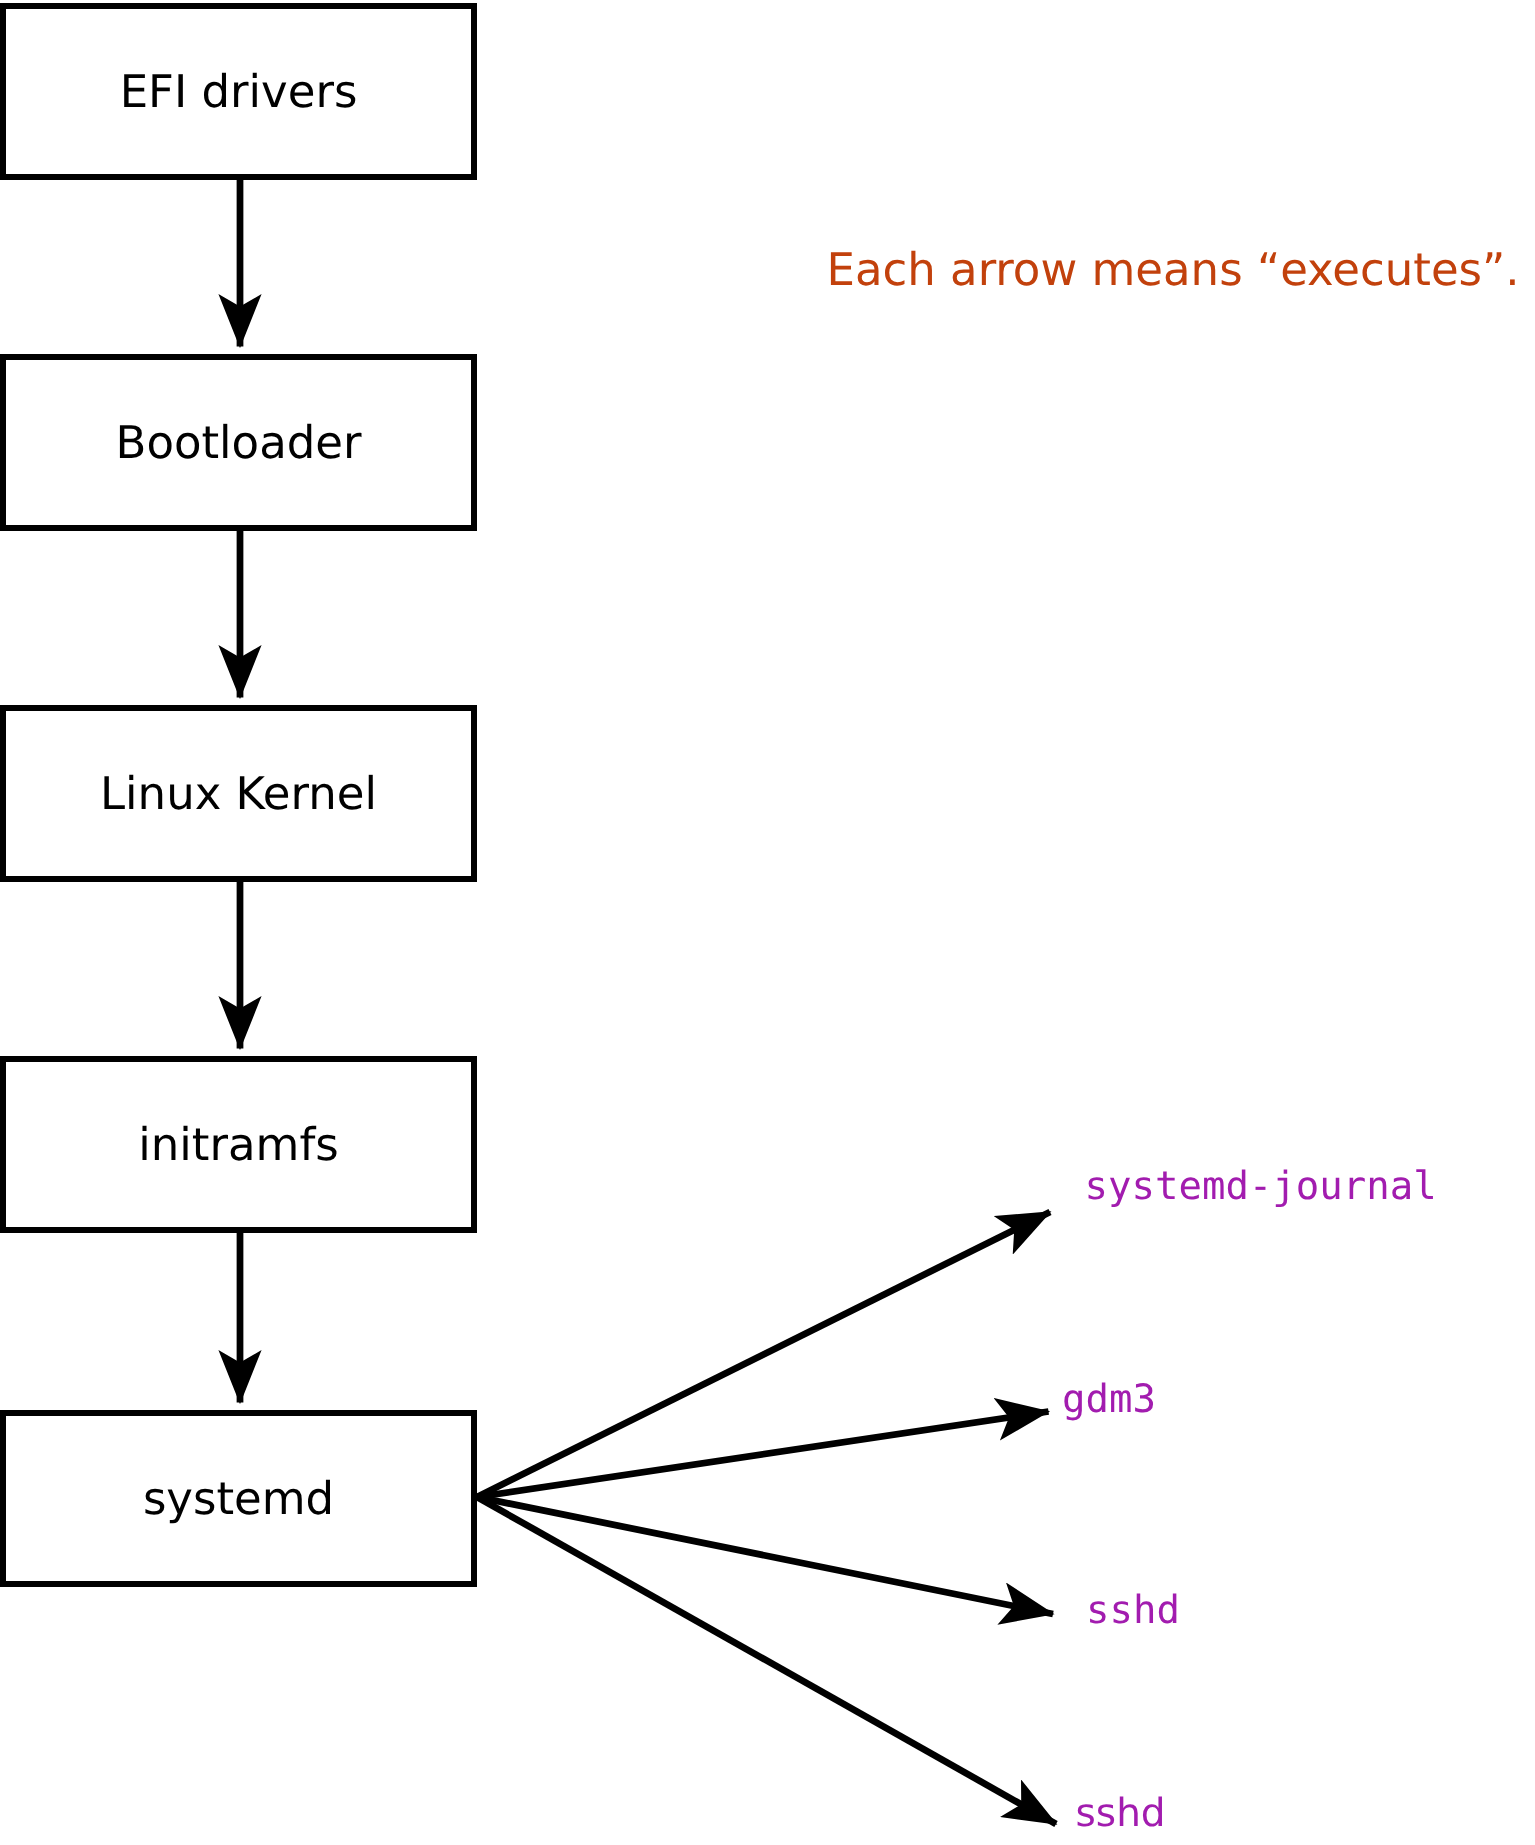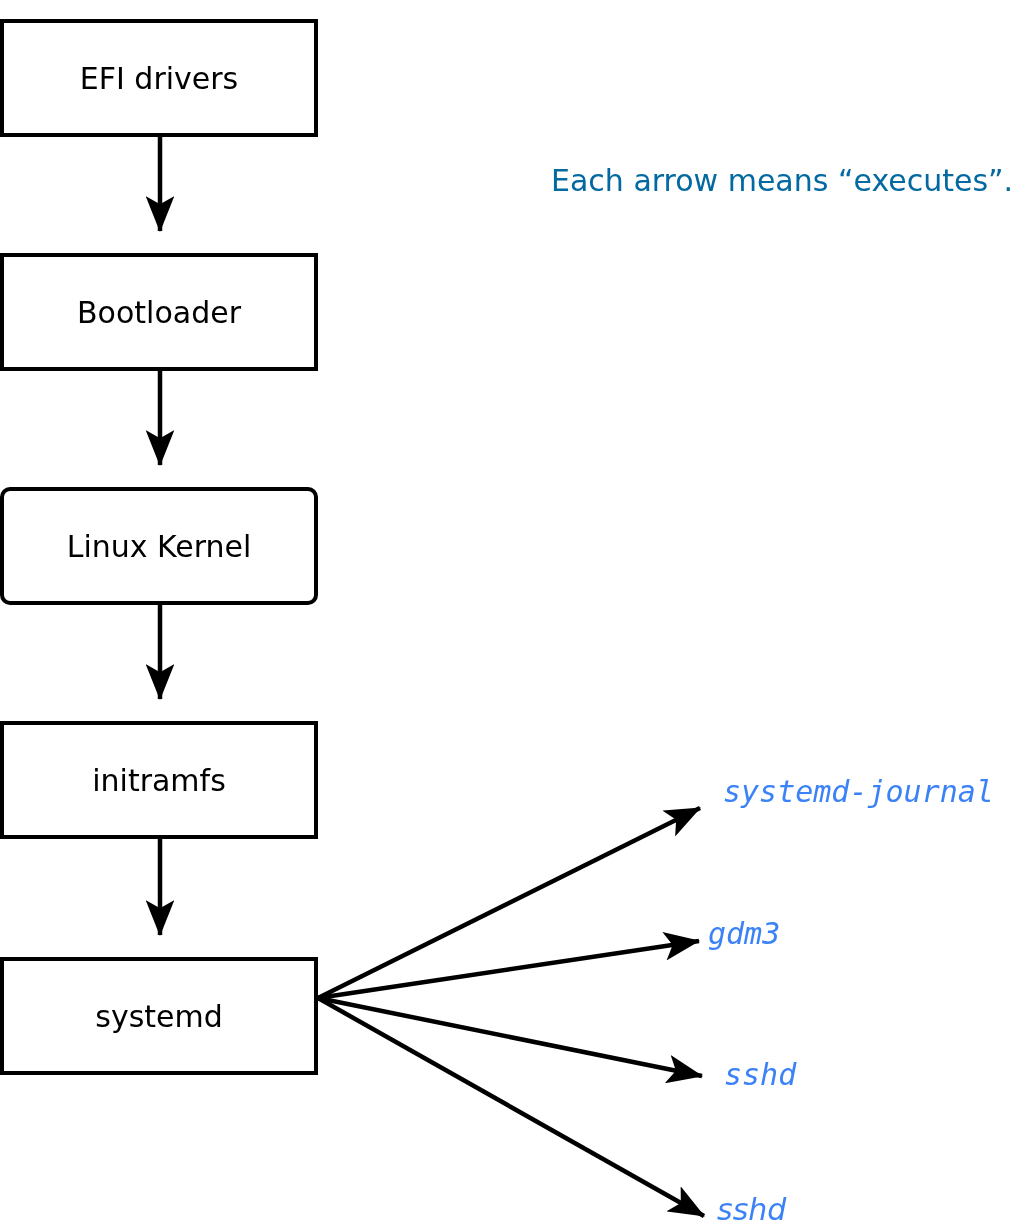--- a/index.html
+++ b/index.html
@@ -26,44 +26,42 @@
     position: absolute;
     left: 0;
     width: 318px;
     height: 118px;
     box-sizing: border-box;
     border: 4px solid #000000;
     background: #ffffff;
     display: flex;
     align-items: center;
     justify-content: center;
-    margin-top: 17px;
   }
   .box-label {
     font-family: "DejaVu Sans", sans-serif;
     font-size: 30px;
     color: #000000;
     white-space: nowrap;
   }
   .note {
     position: absolute;
     left: 551px;
     top: 163px;
     font-family: "DejaVu Sans", sans-serif;
     font-size: 30px;
-    color: #0369a1;
+    color: #c2410c;
     white-space: nowrap;
   }
   .spawn-label {
     position: absolute;
     transform: translateY(-50%);
-    font-size: 30px;
-    color: #3b82f6;
+    font-size: 26px;
+    color: #a21caf;
     white-space: nowrap;
-    font-style: italic;
   }
   .mono {
     font-family: "DejaVu Sans Mono", monospace;
   }
   .sans {
     font-family: "DejaVu Sans", sans-serif;
   }
 </style>
 </head>
 <body>
@@ -87,21 +85,21 @@
     <line x1="318" y1="998" x2="702" y2="1076" stroke="#000000" stroke-width="4.5" marker-end="url(#arrowhead)"></line>
     <line x1="318" y1="998" x2="704" y2="1216" stroke="#000000" stroke-width="4.5" marker-end="url(#arrowhead)"></line>
   </svg>
 
   <div class="box" style="top:2px;">
     <span class="box-label">EFI drivers</span>
   </div>
   <div class="box" style="top:236px;">
     <span class="box-label">Bootloader</span>
   </div>
-  <div class="box" style="top:470px;border-radius:10px;">
+  <div class="box" style="top:470px;">
     <span class="box-label">Linux Kernel</span>
   </div>
   <div class="box" style="top:940px;">
     <span class="box-label">systemd</span>
   </div>
   <div class="box" style="top:704px;">
     <span class="box-label">initramfs</span>
   </div>
 
   <div class="note">Each arrow means “executes”.</div>

